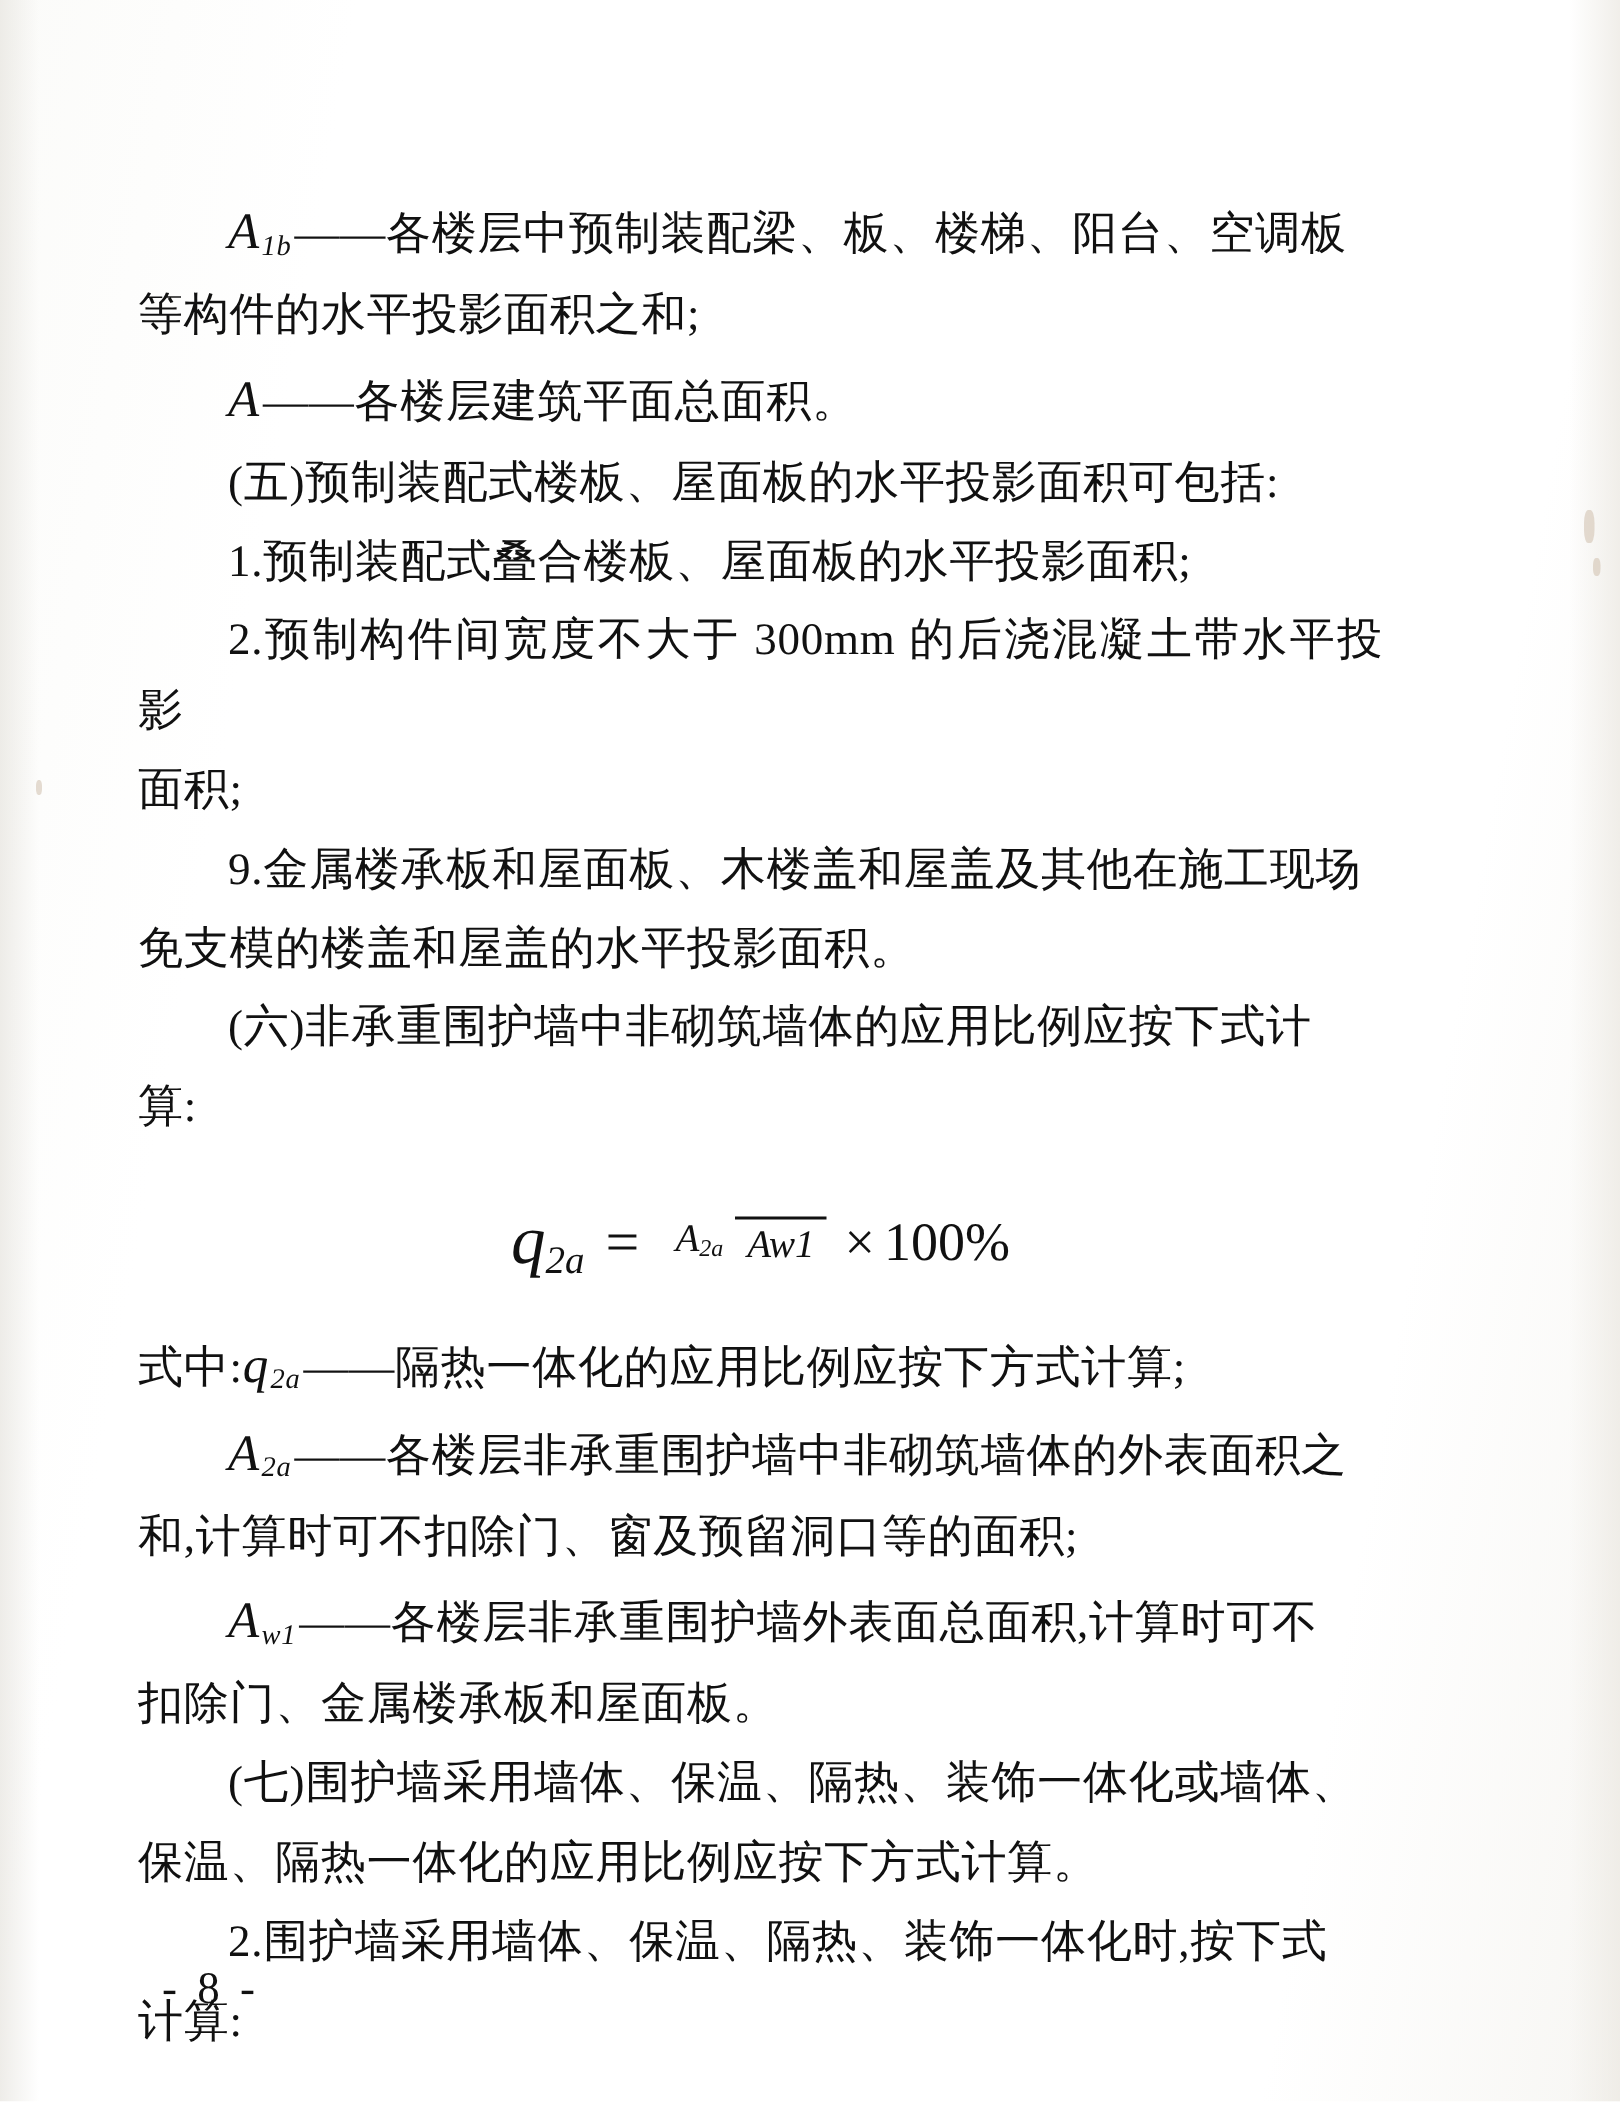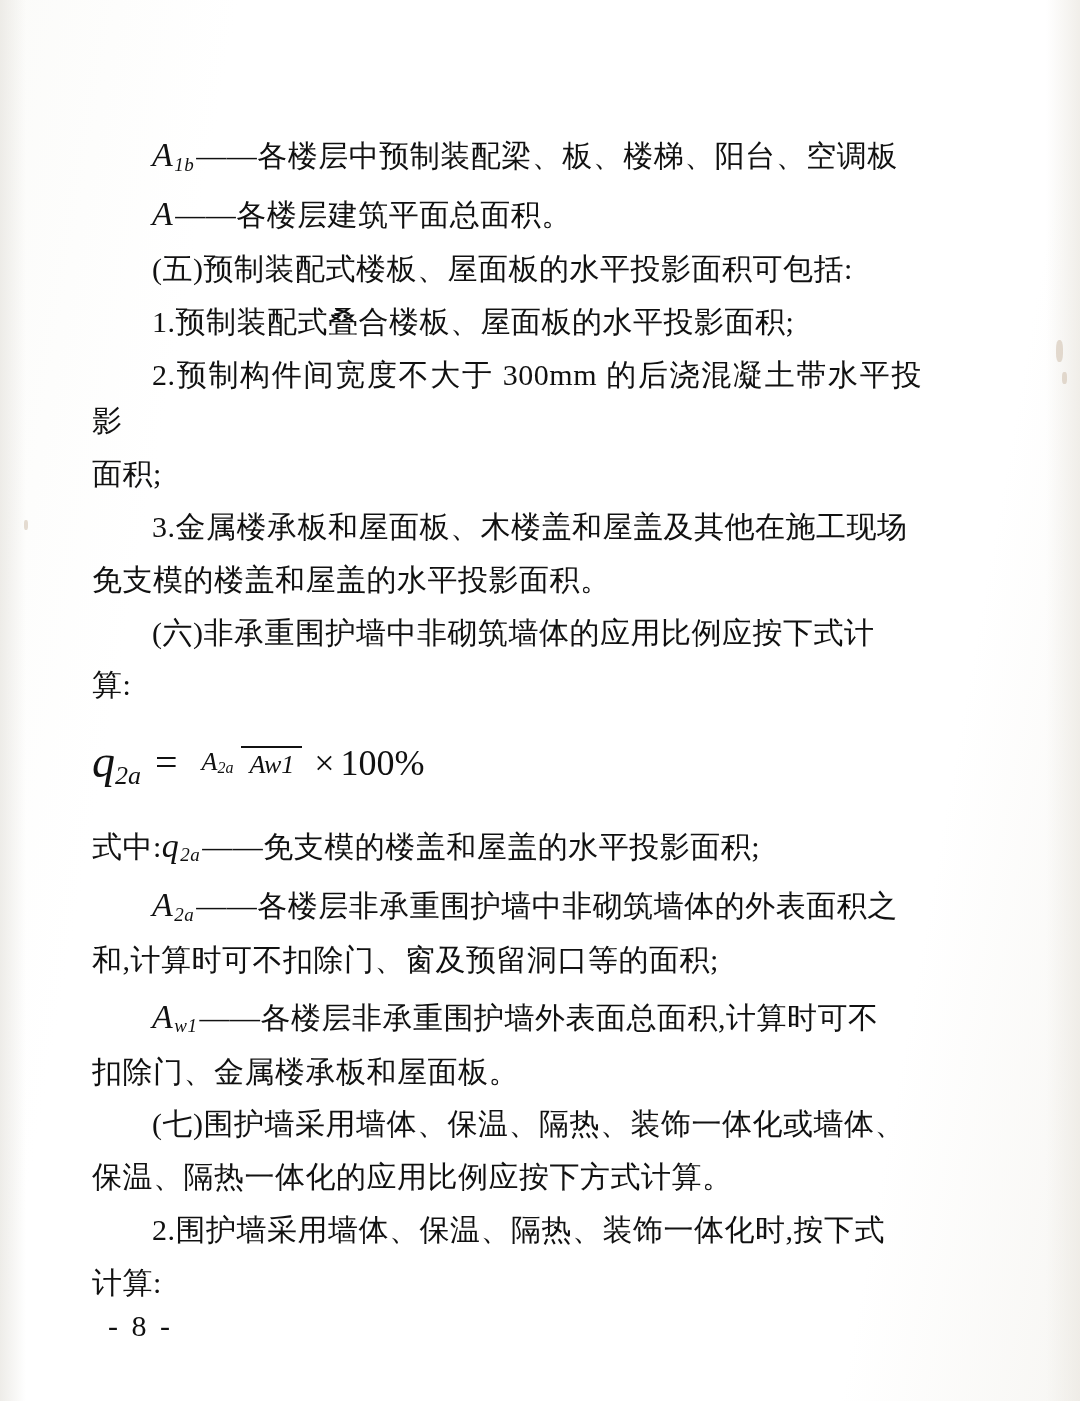--- a/index.html
+++ b/index.html
@@ -69,22 +69,22 @@
     padding-right: 2px;
   }
   .var sub {
     font-size: 19px;
     font-style: italic;
     vertical-align: -0.25em;
     padding-left: 1px;
   }
 
   .formula-block {
-    margin: 26px 0 28px 0;
-    text-align: left;
+    margin: 38px 0 28px 0;
+    text-align: center;
   }
   .formula {
     display: inline-flex;
     align-items: center;
     justify-content: center;
     font-family: "Liberation Serif", serif;
     font-size: 44px;
   }
   .formula .lhs {
     font-style: italic;
@@ -150,34 +150,35 @@
   <div class="speck" style="left:1056px; top:340px; width:7px; height:22px;"></div>
   <div class="speck" style="left:1062px; top:372px; width:5px; height:12px;"></div>
   <div class="speck" style="left:24px; top:520px; width:4px; height:10px;"></div>
 
   <div class="content">
 
     <p class="line indent">
       <span class="var">A<sub>1b</sub></span><span>——各楼层中预制装配梁、板、楼梯、阳台、空调板</span>
     </p>
 
+    <p class="line"><span>等构件的水平投影面积之和;</span></p>
 
     <p class="line indent">
       <span class="var">A</span><span>——各楼层建筑平面总面积。</span>
     </p>
 
     <p class="line indent"><span>(五)预制装配式楼板、屋面板的水平投影面积可包括:</span></p>
 
     <p class="line indent"><span>1.预制装配式叠合楼板、屋面板的水平投影面积;</span></p>
 
     <p class="line indent"><span>2.预制构件间宽度不大于 300mm 的后浇混凝土带水平投影</span></p>
 
     <p class="line"><span>面积;</span></p>
 
-    <p class="line indent"><span>3.金属楼承板和屋面板、木楼盖和屋盖及其他在施工现场</span></p>
+    <p class="line indent"><span>9.金属楼承板和屋面板、木楼盖和屋盖及其他在施工现场</span></p>
 
     <p class="line"><span>免支模的楼盖和屋盖的水平投影面积。</span></p>
 
     <p class="line indent"><span>(六)非承重围护墙中非砌筑墙体的应用比例应按下式计</span></p>
 
     <p class="line"><span>算:</span></p>
 
     <div class="formula-block">
       <span class="formula">
         <span class="lhs">q<sub>2a</sub></span>
@@ -185,21 +186,21 @@
         <span class="frac">
           <span class="top">A<sub>2a</sub></span>
           <span class="bot">Aw1</span>
         </span>
         <span class="times">×</span>
         <span class="pct">100%</span>
       </span>
     </div>
 
     <p class="line">
-      <span>式中:</span><span class="var">q<sub>2a</sub></span><span>——免支模的楼盖和屋盖的水平投影面积;</span>
+      <span>式中:</span><span class="var">q<sub>2a</sub></span><span>——隔热一体化的应用比例应按下方式计算;</span>
     </p>
 
     <p class="line indent">
       <span class="var">A<sub>2a</sub></span><span>——各楼层非承重围护墙中非砌筑墙体的外表面积之</span>
     </p>
 
     <p class="line"><span>和,计算时可不扣除门、窗及预留洞口等的面积;</span></p>
 
     <p class="line indent">
       <span class="var">A<sub>w1</sub></span><span>——各楼层非承重围护墙外表面总面积,计算时可不</span>

